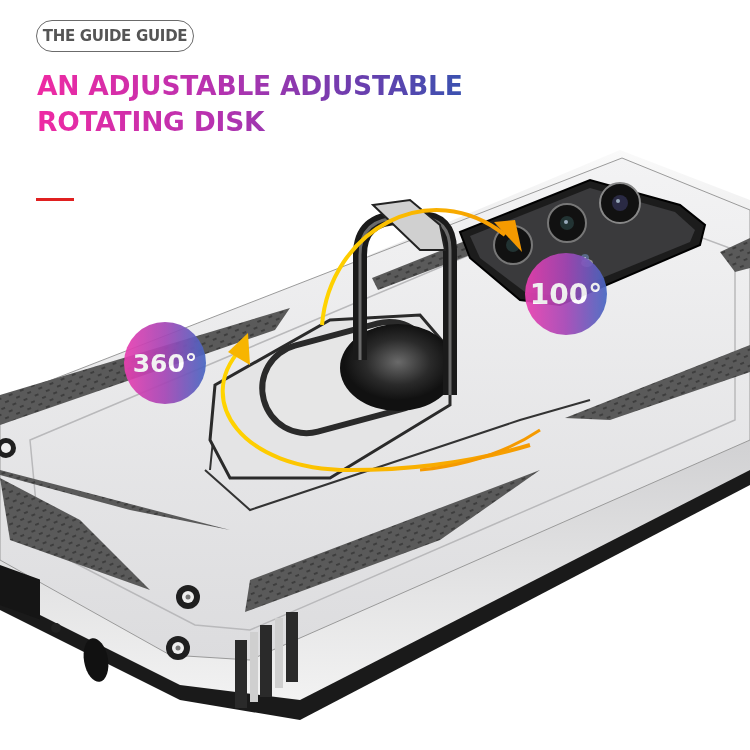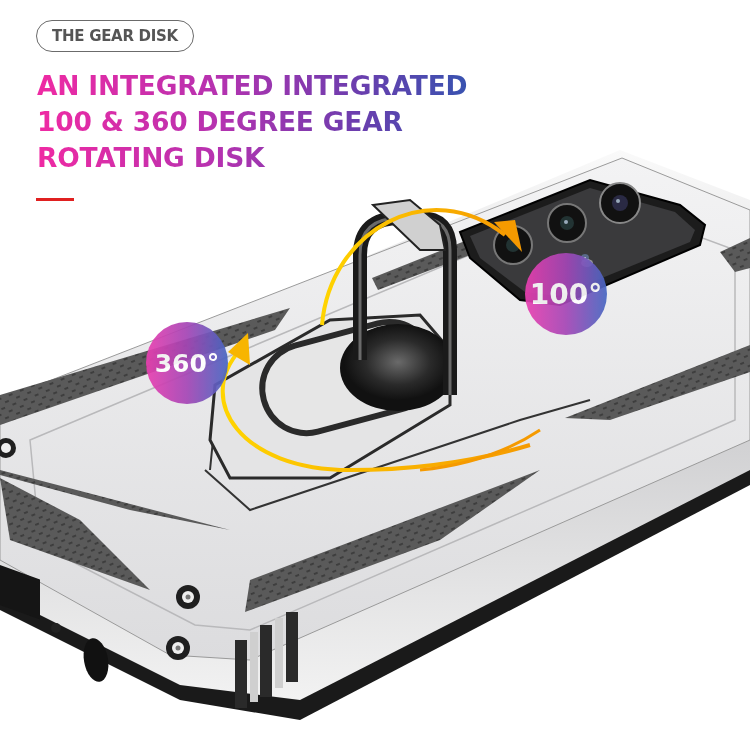--- a/index.html
+++ b/index.html
@@ -22,33 +22,32 @@
   }
   .redline { position:absolute; left:36px; top:198px; width:38px; height:3px; background:#e02020; }
   .scene { position:absolute; left:0; top:0; }
   .degree {
     position:absolute; border-radius:50%;
     display:flex; align-items:center; justify-content:center;
     color:#fff; font-family:"DejaVu Sans", sans-serif; font-weight:bold;
     background:linear-gradient(135deg, #c52fa8 0%, #8b3db8 45%, #3d5dc0 100%);
     opacity:0.92;
   }
-  .deg-360 { left:146px; top:322px; width:82px; height:82px; font-size:25px;
+  .deg-360 { left:124px; top:322px; width:82px; height:82px; font-size:25px;
     background:linear-gradient(90deg, #ea3fb0 0%, #a546b6 50%, #4667c2 100%); }
   .deg-100 { left:525px; top:253px; width:82px; height:82px; font-size:28px;
     background:linear-gradient(90deg, #ea3fb0 0%, #a546b6 50%, #4667c2 100%); }
 </style>
 </head>
 <body>
 
-<div class="badge">THE GEAR DISK</div>
+<div class="badge">THE GUIDE GUIDE</div>
 
 <h1 class="headline">
-  <span>AN INTEGRATED INTEGRATED</span>
-  <span>100 &amp; 360 DEGREE GEAR</span>
+  <span>AN ADJUSTABLE ADJUSTABLE</span>
   <span>ROTATING DISK</span>
 </h1>
 
 <div class="redline"></div>
 
 <svg class="scene" width="750" height="750" viewBox="0 0 750 750">
   <defs>
     <pattern id="hex" width="12" height="10" patternUnits="userSpaceOnUse" patternTransform="rotate(-22)">
       <rect width="12" height="10" fill="#2b2b2b"></rect>
       <circle cx="6" cy="5" r="4.4" fill="#5a5a5a"></circle>

